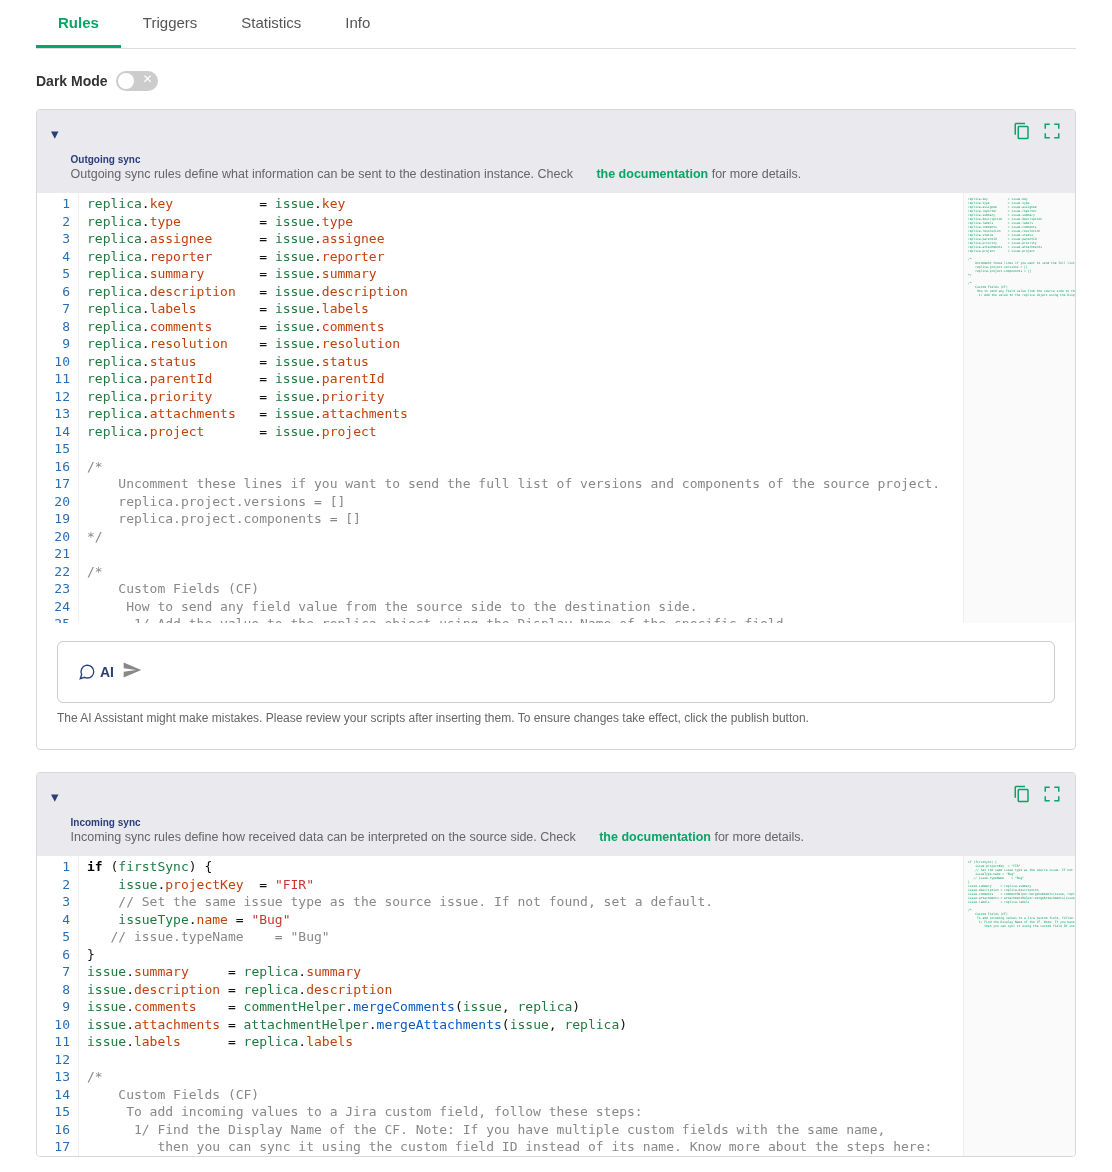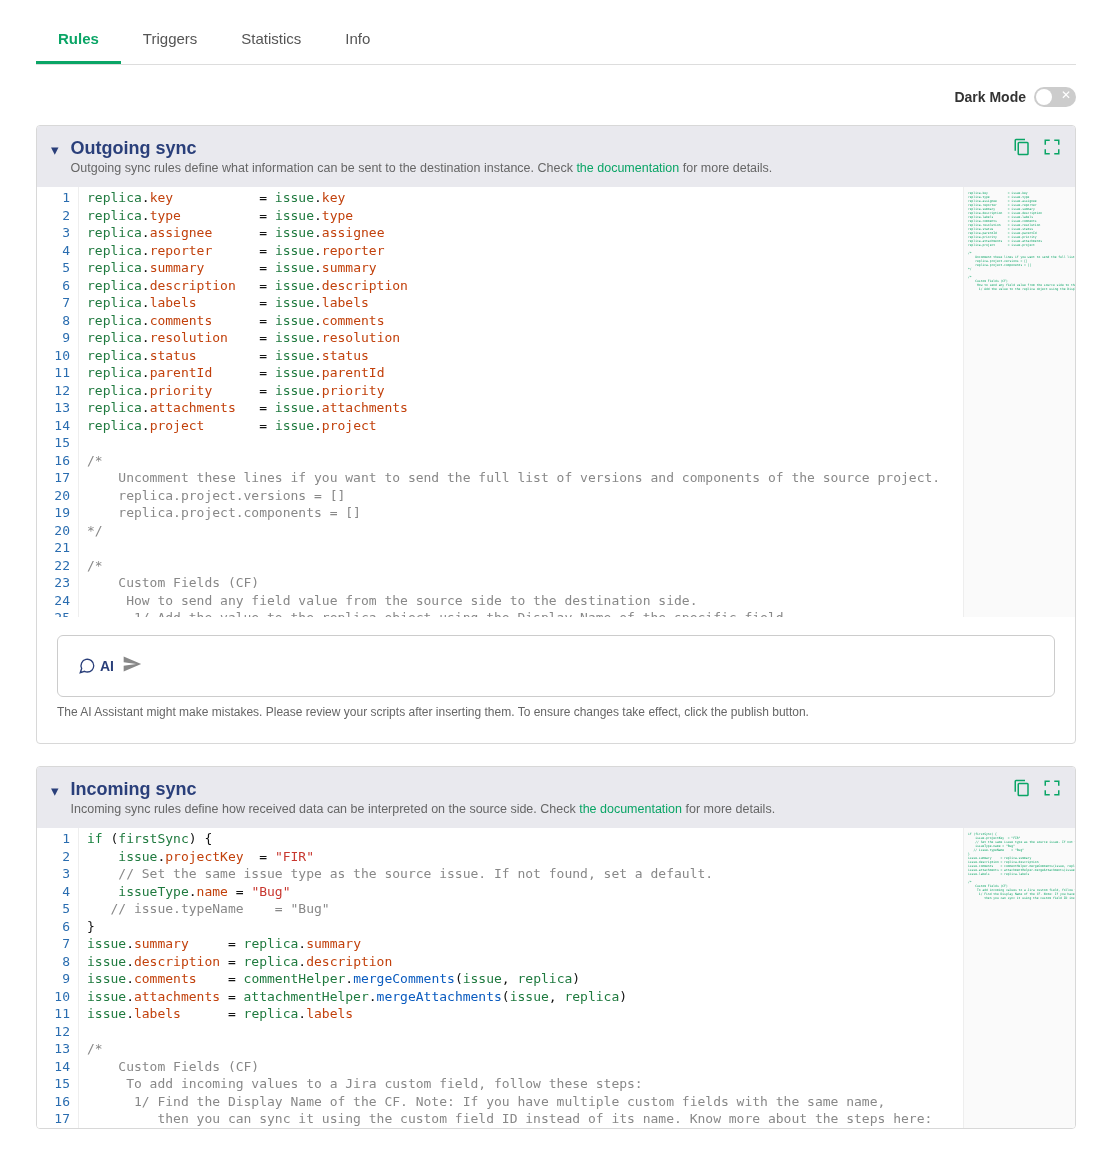--- a/index.html
+++ b/index.html
@@ -1,48 +1,48 @@
 <!DOCTYPE html>
 <html><head>
 <meta charset="utf-8">
 <style>
   * { box-sizing: border-box; margin: 0; padding: 0; }
   body { font-family: -apple-system, BlinkMacSystemFont, "Segoe UI", Arial, sans-serif; background: #fff; color: #333; width: 1112px; }
-  .container { padding: 16px 36px; }
+  .container { padding: 0 36px; }
   .tabs { display: flex; border-bottom: 1px solid #ddd; margin-bottom: 16px; }
   .tab { padding: 14px 22px; font-size: 15px; color: #555; cursor: pointer; border-bottom: 3px solid transparent; }
   .tab.active { color: #0aa566; border-bottom-color: #0aa566; font-weight: 600; }
-  .darkmode-row { display: flex; justify-content: flex-end; align-items: center; padding: 6px 0 18px; gap: 8px; }
+  .darkmode-row { display: flex; align-items: center; padding: 6px 0 18px; gap: 8px; }
   .darkmode-label { font-weight: 700; font-size: 14px; }
   .toggle { width: 42px; height: 20px; border-radius: 10px; background: #ccc; position: relative; cursor: pointer; }
   .toggle::after { content: ""; width: 16px; height: 16px; background: #fff; border-radius: 50%; position: absolute; top: 2px; left: 2px; }
   .toggle .x { position: absolute; right: 5px; top: 1px; font-size: 12px; color: #fff; }
   .panel { border: 1px solid #d8d8d8; border-radius: 4px; margin-bottom: 22px; background: #fff; overflow: hidden; }
   .panel-header { background: #e9e9ee; padding: 12px 14px; display: flex; align-items: flex-start; gap: 12px; }
   .chevron { color: #2a3f7a; font-size: 15px; margin-top: 3px; cursor: pointer; transform: rotate(0deg); }
   .panel-titles { flex: 1; }
-  .panel-title { font-weight: 700; color: #2a3f7a; font-size: 18px; }
+  .panel-title { font-weight: 700; color: #2a3f7a; font-size: 10px; margin-top: 32px; }
   .panel-desc { font-size: 12.5px; color: #666; margin-top: 2px; }
-  .panel-desc a { color: #0aa566; text-decoration: none; font-weight: 400; }
+  .panel-desc a { color: #0aa566; text-decoration: none; font-weight: 700; margin-left: 20px; }
   .panel-icons { display: flex; gap: 12px; align-items: center; }
   .icon-btn { cursor: pointer; color: #0aa566; }
   .icon-btn svg { width: 18px; height: 18px; display: block; }
   .editor-wrap { display: flex; position: relative; }
   .editor { display: flex; flex: 1; font-family: "Menlo","Consolas",monospace; font-size: 13px; line-height: 17.5px; max-height: 430px; overflow: hidden; }
   .editor.short { max-height: 300px; }
   .gutter { background: #fff; color: #2a6db0; text-align: right; padding: 2px 8px 2px 10px; user-select: none; border-right: 1px solid #eee; min-width: 42px; }
   .gutter div { height: 17.5px; }
   .code { flex: 1; padding: 2px 8px; white-space: pre; overflow-x: hidden; }
   .code div { height: 17.5px; }
   .tk-id { color: #1f7a3f; }
   .tk-dot { color: #111; }
   .tk-op { color: #111; }
   .tk-prop { color: #c2410c; }
   .tk-cmt { color: #888; }
-  .tk-kw { color: #15803d; font-weight: 400; }
+  .tk-kw { color: #000000; font-weight: 700; }
   .tk-str { color: #c8372f; }
   .tk-fn { color: #0a5bbf; }
   .minimap { width: 112px; border-left: 1px solid #eee; background: #fafafa; font-size: 3px; line-height: 4px; padding: 4px; color: #0aa566; overflow: hidden; white-space: pre; font-family: monospace; }
   .ai-box-wrap { padding: 18px 20px 10px; }
   .ai-box { border: 1px solid #ccc; border-radius: 6px; padding: 18px 20px; display: flex; align-items: center; gap: 8px; }
   .ai-label { color: #2a3f7a; font-weight: 700; font-size: 14px; display: flex; align-items: center; gap: 4px; }
   .ai-label svg { width: 18px; height: 18px; }
   .ai-box input { flex: 1; border: none; outline: none; font-size: 14.5px; color: #555; background: transparent; }
   .send-btn { cursor: pointer; color: #888; }
   .send-btn svg { width: 20px; height: 20px; }

